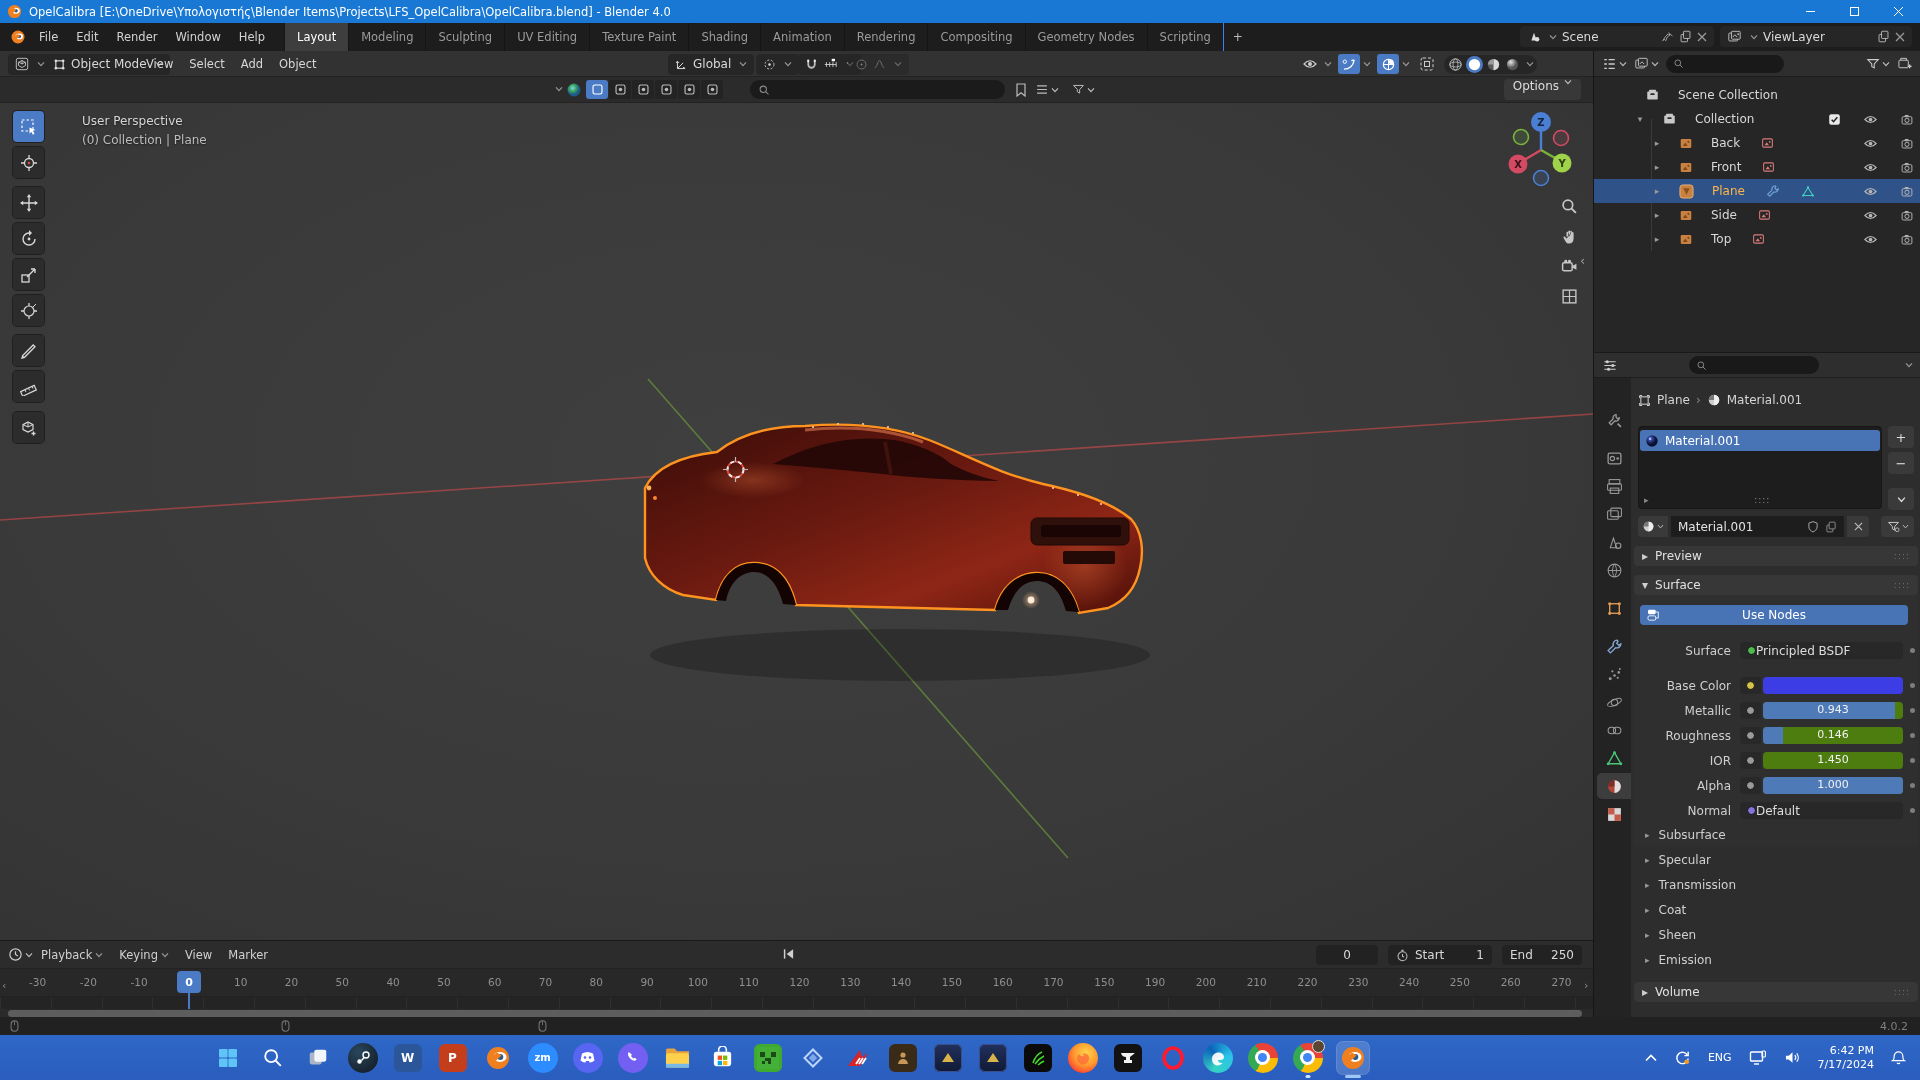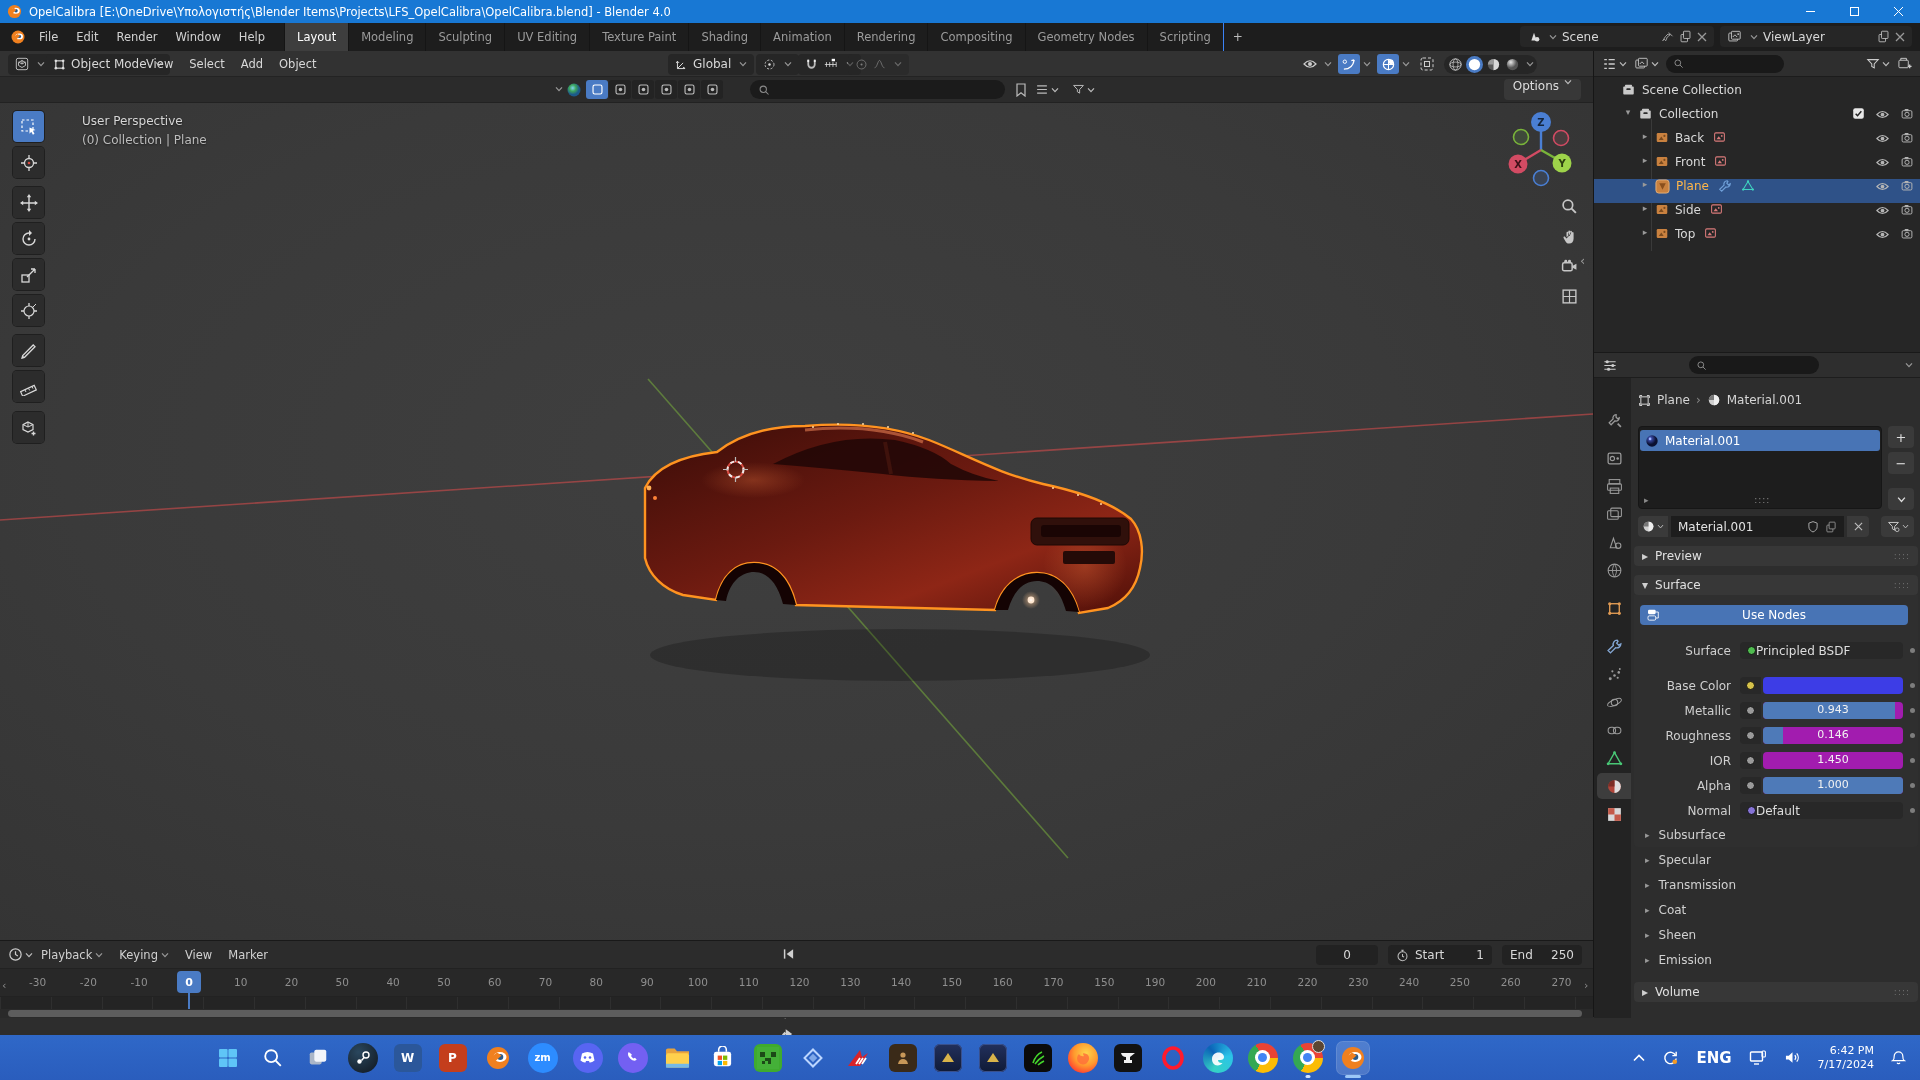--- a/index.html
+++ b/index.html
@@ -64,21 +64,21 @@
   .navgizmo{position:absolute;left:1496px;top:2px;width:90px;height:90px}
   .vp-btn{position:absolute;left:1557px;width:25px;height:25px;display:flex;align-items:center;justify-content:center;color:#c6c6c6}
   .vp-collapse{position:absolute;left:1580px;top:150px;color:#9a9a9a;font-size:13px}
   .cursor3d{position:absolute;left:723px;top:354px;width:25px;height:25px}
 
   
   .rightpanel{left:1593px;top:51px;width:327px;height:966px;background:#262626;border-left:1px solid #161616}
   .outliner{position:absolute;left:0;top:0;width:327px;height:301px;background:#262626}
   .ol-header{position:absolute;left:0;top:0;width:327px;height:26px;background:#2e2e2e;border-bottom:1px solid #1c1c1c;display:flex;align-items:center;padding:0 8px;gap:7px}
   .ol-search{width:118px;height:18px;background:#191919;border-radius:9px;display:flex;align-items:center;padding:0 7px;color:#888;gap:4px}
-  .ol-row{position:absolute;left:0;width:327px;height:24px;display:flex;align-items:flex-start;padding:0 7px;gap:4px}
+  .ol-row{position:absolute;left:0;width:327px;height:24px;display:flex;align-items:center;padding:0 7px;gap:16px}
   .ol-row.sel{background:var(--select-row,#2f5288)}
   .ol-exp{width:12px;color:#999;font-size:9px;text-align:center}
   .ol-label{margin-left:2px;color:#d8d8d8;white-space:nowrap}
   .ol-label.act{color:var(--active-text,#ffb648)}
   .ol-sp{flex:1}
   .ol-extra{margin-left:5px}
   .ol-tgl{margin-left:6px;color:#b5b5b5}
   .ol-tree{position:absolute;left:57px;top:68px;width:1px;height:132px;background:#3a3a3a}
 
   
@@ -106,21 +106,21 @@
   .panelhead .grip{margin-left:auto;color:#6d6d6d;font-size:9px;letter-spacing:1px}
   .panelbody{position:absolute;left:3px;width:284px;background:#2f2f2f;border-radius:0 0 4px 4px}
   .usenodes{position:absolute;left:9px;top:52px;width:268px;height:20px;background:#4874b5;border-radius:4px;
             display:flex;align-items:center;justify-content:center;gap:7px;color:#fff}
   .usenodes .icn{position:absolute;left:7px}
   .prow{position:absolute;left:0;width:284px;height:17px;display:flex;align-items:center}
   .prow .lbl{width:100px;text-align:right;margin-right:9px;color:#cfcfcf;white-space:nowrap}
   .sockchip{width:21px;height:17px;background:#282828;border-radius:4px 0 0 4px;display:flex;align-items:center;justify-content:center;margin-right:2px}
   .sockdot{width:9px;height:9px;border-radius:50%;border:1px solid #111}
   .pfield{flex:1;height:17px;background:#282828;border-radius:4px;display:flex;align-items:center;padding:0 7px;color:#ddd}
-  .pslider{flex:1;height:17px;background:#a21caf;border-radius:4px;position:relative;overflow:hidden}
+  .pslider{flex:1;height:17px;background:#4d7c0f;border-radius:4px;position:relative;overflow:hidden}
   .pslider .fill{position:absolute;left:0;top:0;bottom:0;background:#4e7ab8}
   .pslider .val{position:absolute;left:0;right:0;top:1px;text-align:center;color:#f2f2f2;font-size:11px}
   .pswatch{flex:1;height:17px;border-radius:4px}
   .deco{width:5px;height:5px;border-radius:50%;background:#7d7d7d;margin-left:7px}
   .subp{position:absolute;left:14px;display:flex;align-items:center;gap:9px;color:#d0d0d0}
   .subp .tri{color:#9a9a9a;font-size:9px}
 
   
   .timeline{left:0;top:940px;width:1593px;height:77px;background:#2c2c2c;border-top:1px solid #191919}
   .tl-header{position:absolute;left:0;top:0;width:1593px;height:28px;display:flex;align-items:center;border-bottom:1px solid #222}
@@ -147,21 +147,21 @@
   
   .taskbar{left:0;top:1035px;width:1920px;height:45px;background:linear-gradient(#2f68c8,#2a5dbd)}
   .tb-icons{position:absolute;left:0;right:340px;top:0;height:45px;display:flex;align-items:center;justify-content:center;gap:13px}
   .tb-item{position:relative;width:32px;height:32px;border-radius:6px;display:flex;align-items:center;justify-content:center}
   .tb-item.active{background:rgba(255,255,255,.16);box-shadow:0 0 0 1px rgba(255,255,255,.25)}
   .tb-item .under{position:absolute;bottom:-4px;left:50%;transform:translateX(-50%);background:#cfe2ff;border-radius:2px}
   .tb-item .under.dot{width:5px;height:3px}
   .tb-item .under.bar{width:16px;height:3px;background:#9cc7f7}
   .tray{position:absolute;right:0;top:0;height:45px;display:flex;align-items:center;gap:17px;padding-right:14px;color:#fff}
   .tray-time{text-align:right;font-size:11px;line-height:14px}
-  .tray-lang{font-size:15px;font-weight:bold}
+  .tray-lang{font-size:11px;font-weight:normal}
   .ico-round{width:30px;height:30px;border-radius:50%;display:flex;align-items:center;justify-content:center}
   .ico-sq{width:28px;height:28px;border-radius:6px;display:flex;align-items:center;justify-content:center}
   .lgx{color:#fff;font-weight:bold;font-size:12px}
 </style>
 </head>
 <body>
 
 <div class="app">
 
   <div class="abs titlebar">
@@ -1464,20 +1464,41 @@
         <span>0</span>
       </div>
     <div class="playhead-line"></div>
     <span class="tl-edge" style="left:2px">‹</span>
     <span class="tl-edge" style="left:1584px">›</span>
     <div class="scrollzone">
       <div class="scrollbar"></div>
     </div>
   </div>
 
+  <div class="abs statusbar">
+    <span class="sb-hint icn" style="left:10px">
+        <svg width="9" height="12" viewBox="0 0 10 14">
+          <rect x="1" y="1" width="8" height="12" rx="4" fill="none" stroke="#777" stroke-width="1.2"></rect>
+          <path d="M5 1v5" stroke="#777"></path>
+        </svg>
+      </span>
+    <span class="sb-hint icn" style="left:281px">
+        <svg width="9" height="12" viewBox="0 0 10 14">
+          <rect x="1" y="1" width="8" height="12" rx="4" fill="none" stroke="#777" stroke-width="1.2"></rect>
+          <path d="M5 1v5" stroke="#777"></path>
+        </svg>
+      </span>
+    <span class="sb-hint icn" style="left:538px">
+        <svg width="9" height="12" viewBox="0 0 10 14">
+          <rect x="1" y="1" width="8" height="12" rx="4" fill="none" stroke="#777" stroke-width="1.2"></rect>
+          <path d="M5 1v5" stroke="#777"></path>
+        </svg>
+      </span>
+    <span class="sb-version">4.0.2</span>
+  </div>
 
   <div class="abs taskbar">
     <div class="tb-icons" id="tb-icons">
         <div class="tb-item">
           <svg width="24" height="24" viewBox="0 0 24 24">
             <g fill="#5fc5f7">
               <rect x="3" y="3" width="8.6" height="8.6" rx="1"></rect>
               <rect x="12.4" y="3" width="8.6" height="8.6" rx="1"></rect>
               <rect x="3" y="12.4" width="8.6" height="8.6" rx="1"></rect>
               <rect x="12.4" y="12.4" width="8.6" height="8.6" rx="1"></rect>

